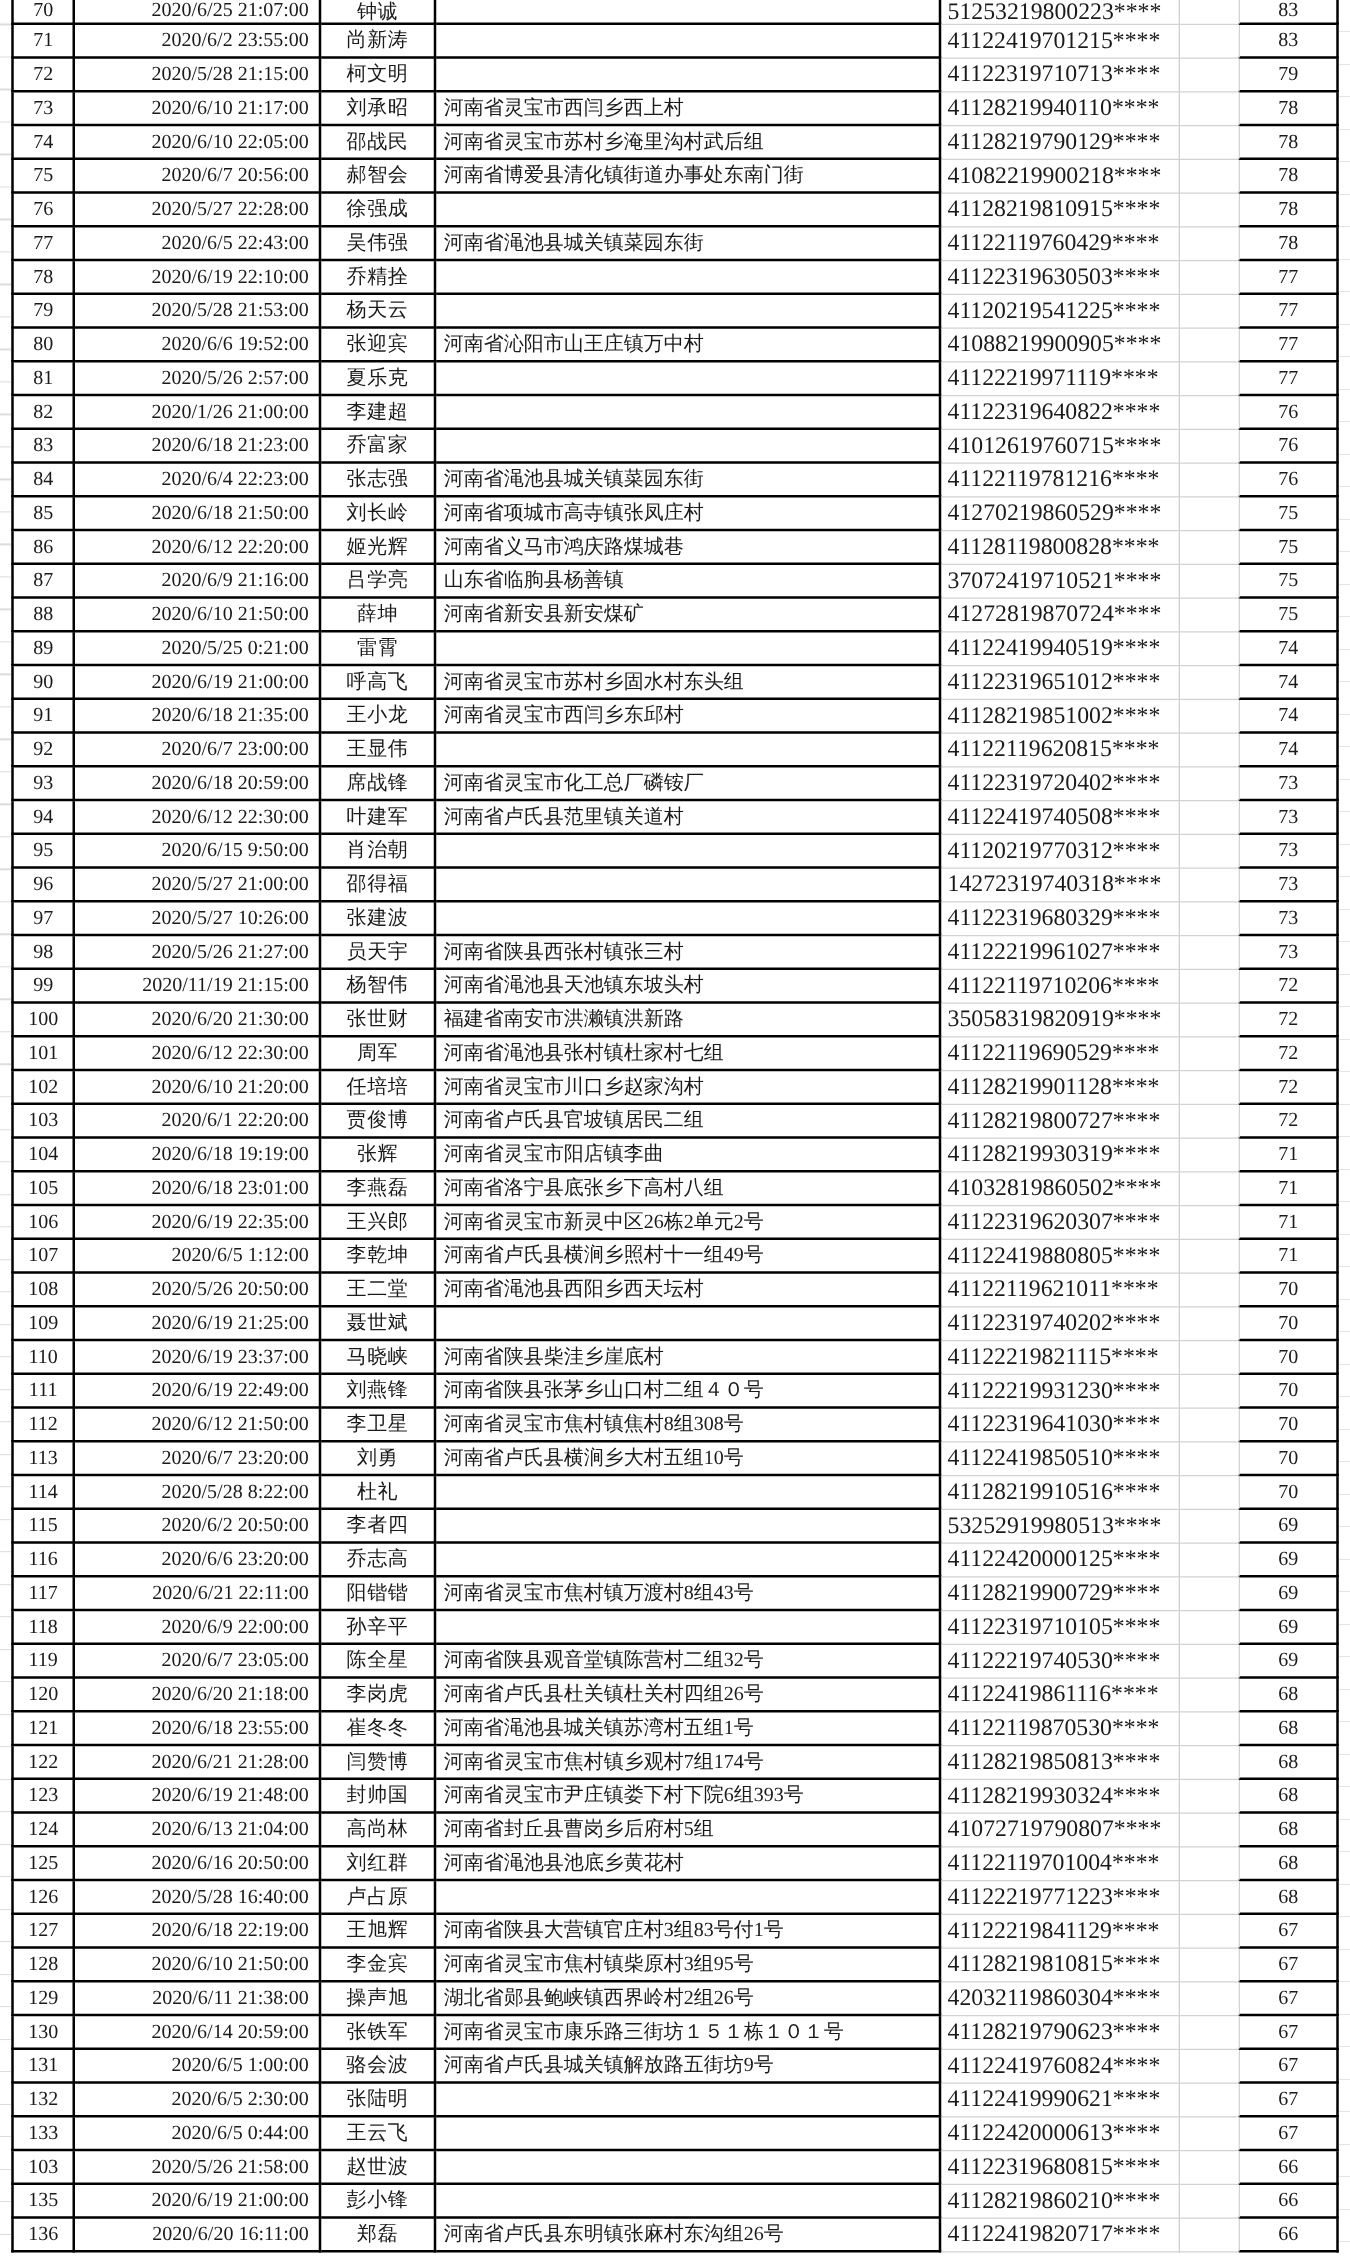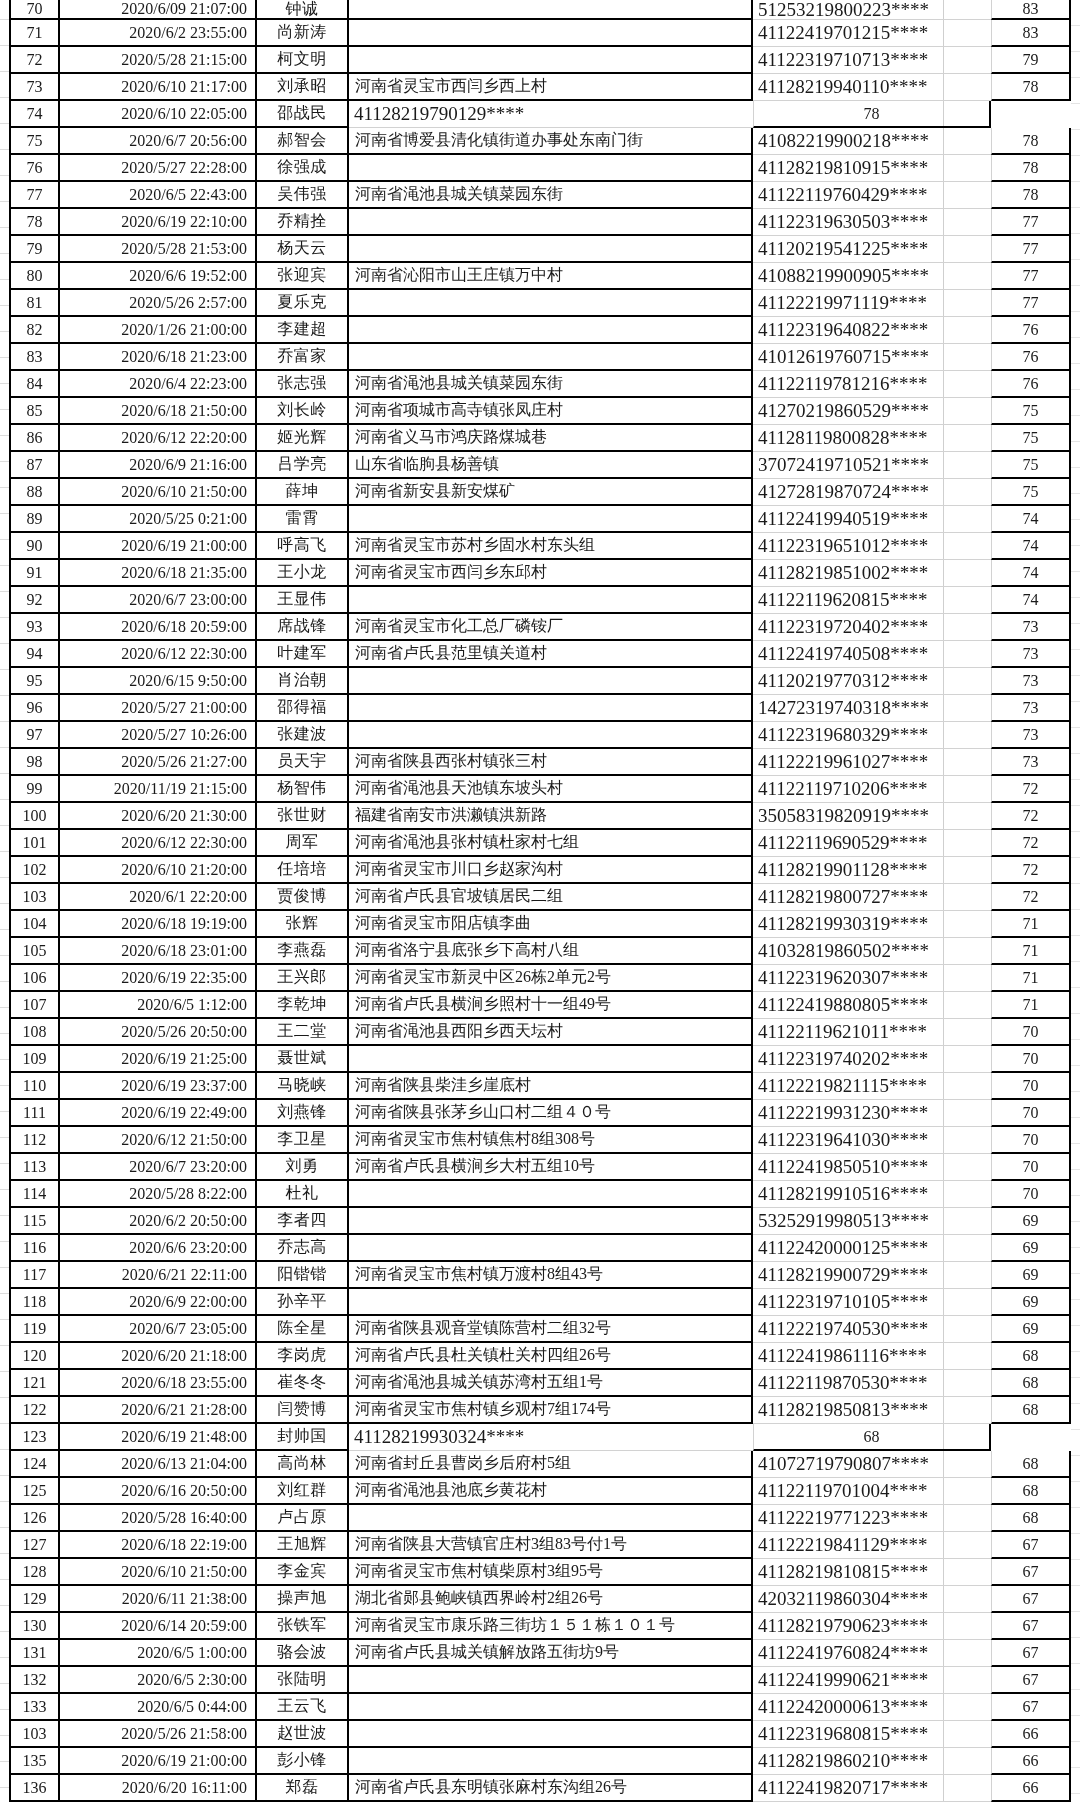--- a/index.html
+++ b/index.html
@@ -40,21 +40,21 @@
 </head>
 <body>
 
 <div class="sheet">
   <div class="gutter left"></div>
   <div class="gutter right"></div>
   <div class="vline"></div>
   <div class="table" id="rows">
   <div class="row first">
     <div class="cell c-seq">70</div>
-    <div class="cell c-time">2020/6/09 21:07:00</div>
+    <div class="cell c-time">2020/6/25 21:07:00</div>
     <div class="cell c-name">钟诚</div>
     <div class="cell c-addr"></div>
     <div class="cell c-id">51253219800223****</div>
     <div class="cell c-score">83</div>
   </div>
 
   <div class="row">
     <div class="cell c-seq">71</div>
     <div class="cell c-time">2020/6/2 23:55:00</div>
     <div class="cell c-name">尚新涛</div>
@@ -78,20 +78,21 @@
     <div class="cell c-name">刘承昭</div>
     <div class="cell c-addr">河南省灵宝市西闫乡西上村</div>
     <div class="cell c-id">41128219940110****</div>
     <div class="cell c-score">78</div>
   </div>
 
   <div class="row">
     <div class="cell c-seq">74</div>
     <div class="cell c-time">2020/6/10 22:05:00</div>
     <div class="cell c-name">邵战民</div>
+    <div class="cell c-addr">河南省灵宝市苏村乡淹里沟村武后组</div>
     <div class="cell c-id">41128219790129****</div>
     <div class="cell c-score">78</div>
   </div>
 
   <div class="row">
     <div class="cell c-seq">75</div>
     <div class="cell c-time">2020/6/7 20:56:00</div>
     <div class="cell c-name">郝智会</div>
     <div class="cell c-addr">河南省博爱县清化镇街道办事处东南门街</div>
     <div class="cell c-id">41082219900218****</div>
@@ -518,20 +519,21 @@
     <div class="cell c-name">闫赞博</div>
     <div class="cell c-addr">河南省灵宝市焦村镇乡观村7组174号</div>
     <div class="cell c-id">41128219850813****</div>
     <div class="cell c-score">68</div>
   </div>
 
   <div class="row">
     <div class="cell c-seq">123</div>
     <div class="cell c-time">2020/6/19 21:48:00</div>
     <div class="cell c-name">封帅国</div>
+    <div class="cell c-addr">河南省灵宝市尹庄镇娄下村下院6组393号</div>
     <div class="cell c-id">41128219930324****</div>
     <div class="cell c-score">68</div>
   </div>
 
   <div class="row">
     <div class="cell c-seq">124</div>
     <div class="cell c-time">2020/6/13 21:04:00</div>
     <div class="cell c-name">高尚林</div>
     <div class="cell c-addr">河南省封丘县曹岗乡后府村5组</div>
     <div class="cell c-id">41072719790807****</div>

